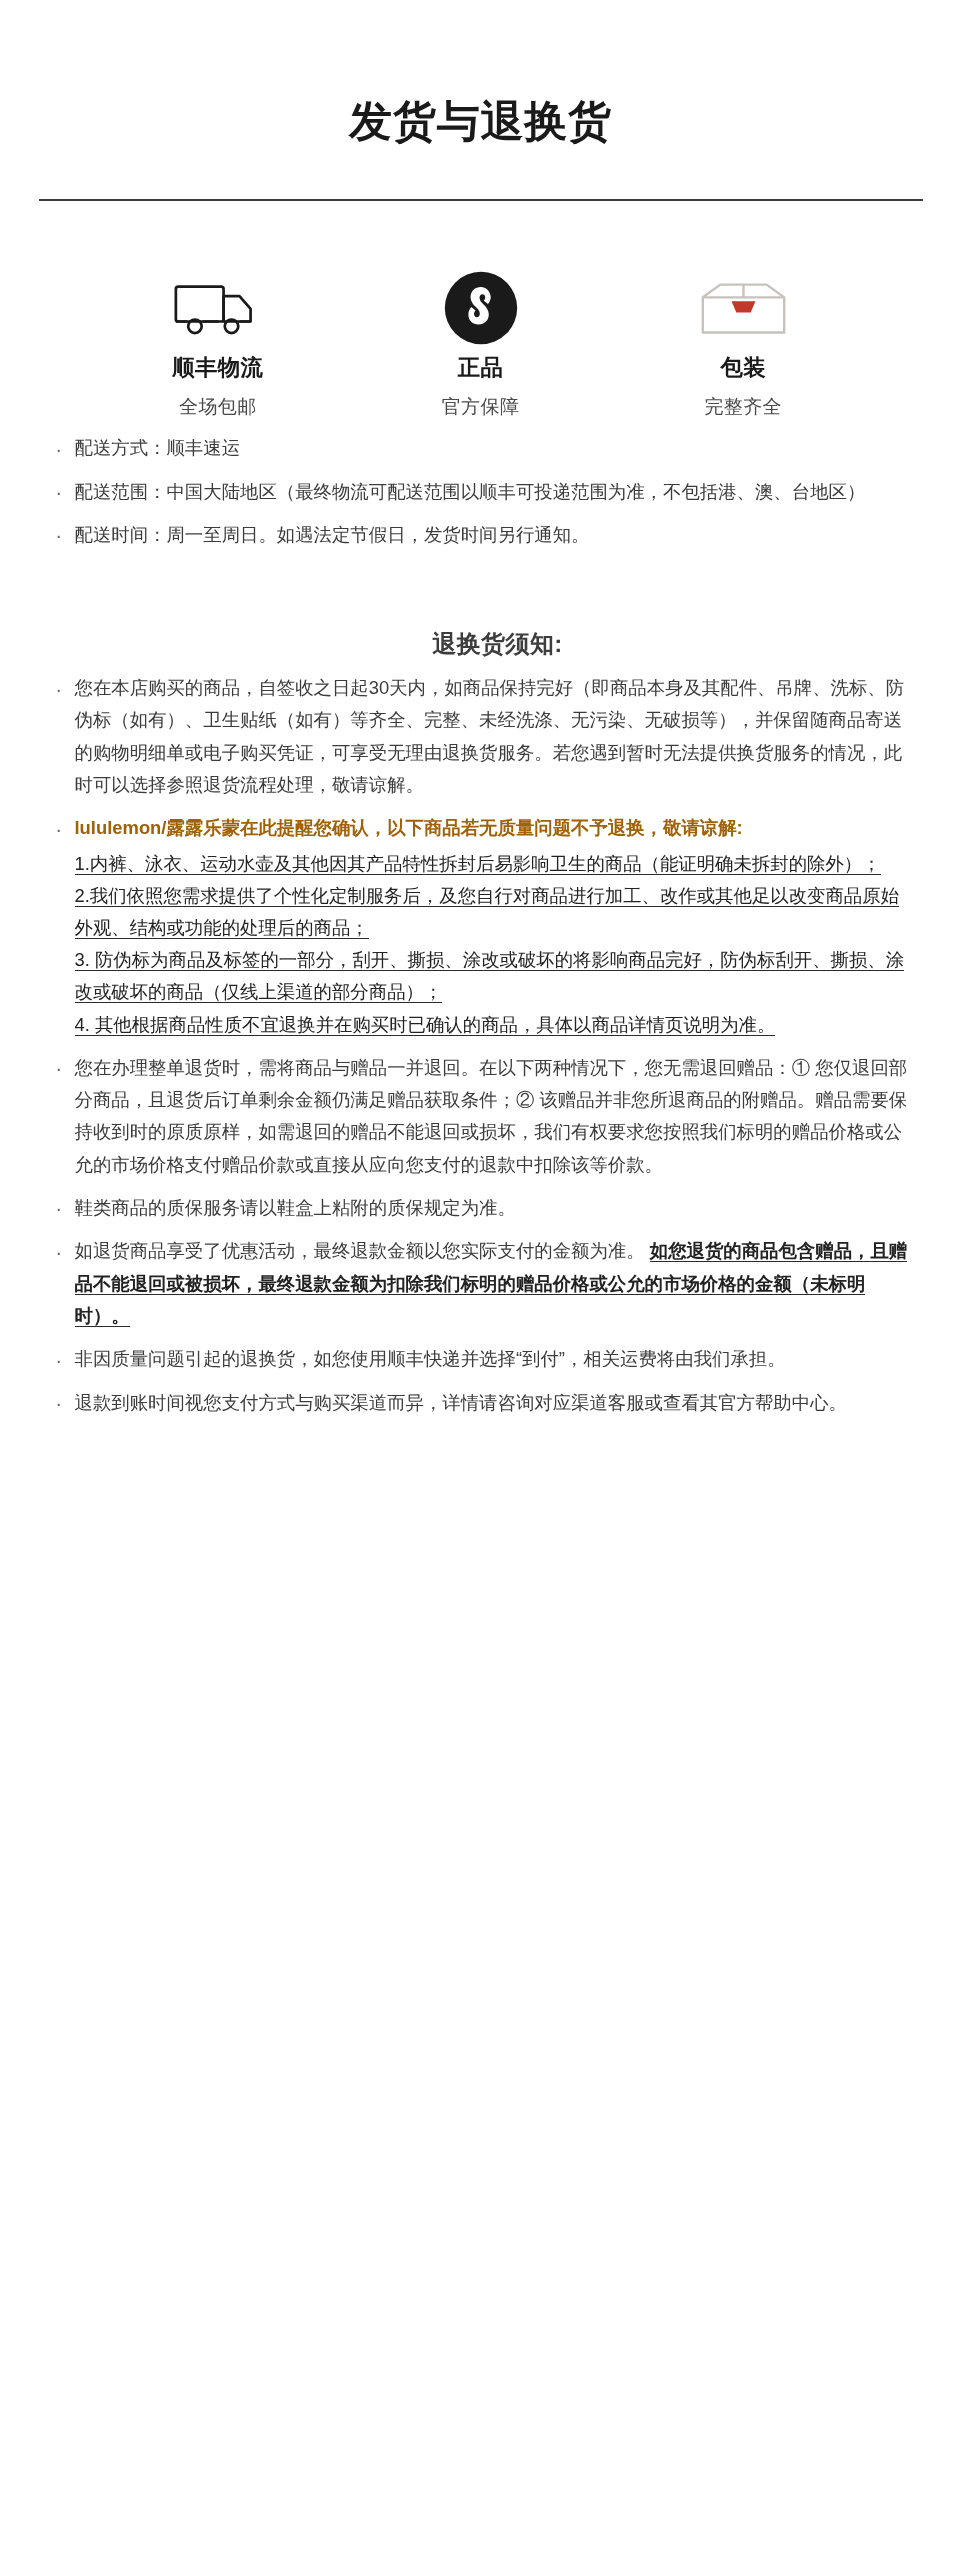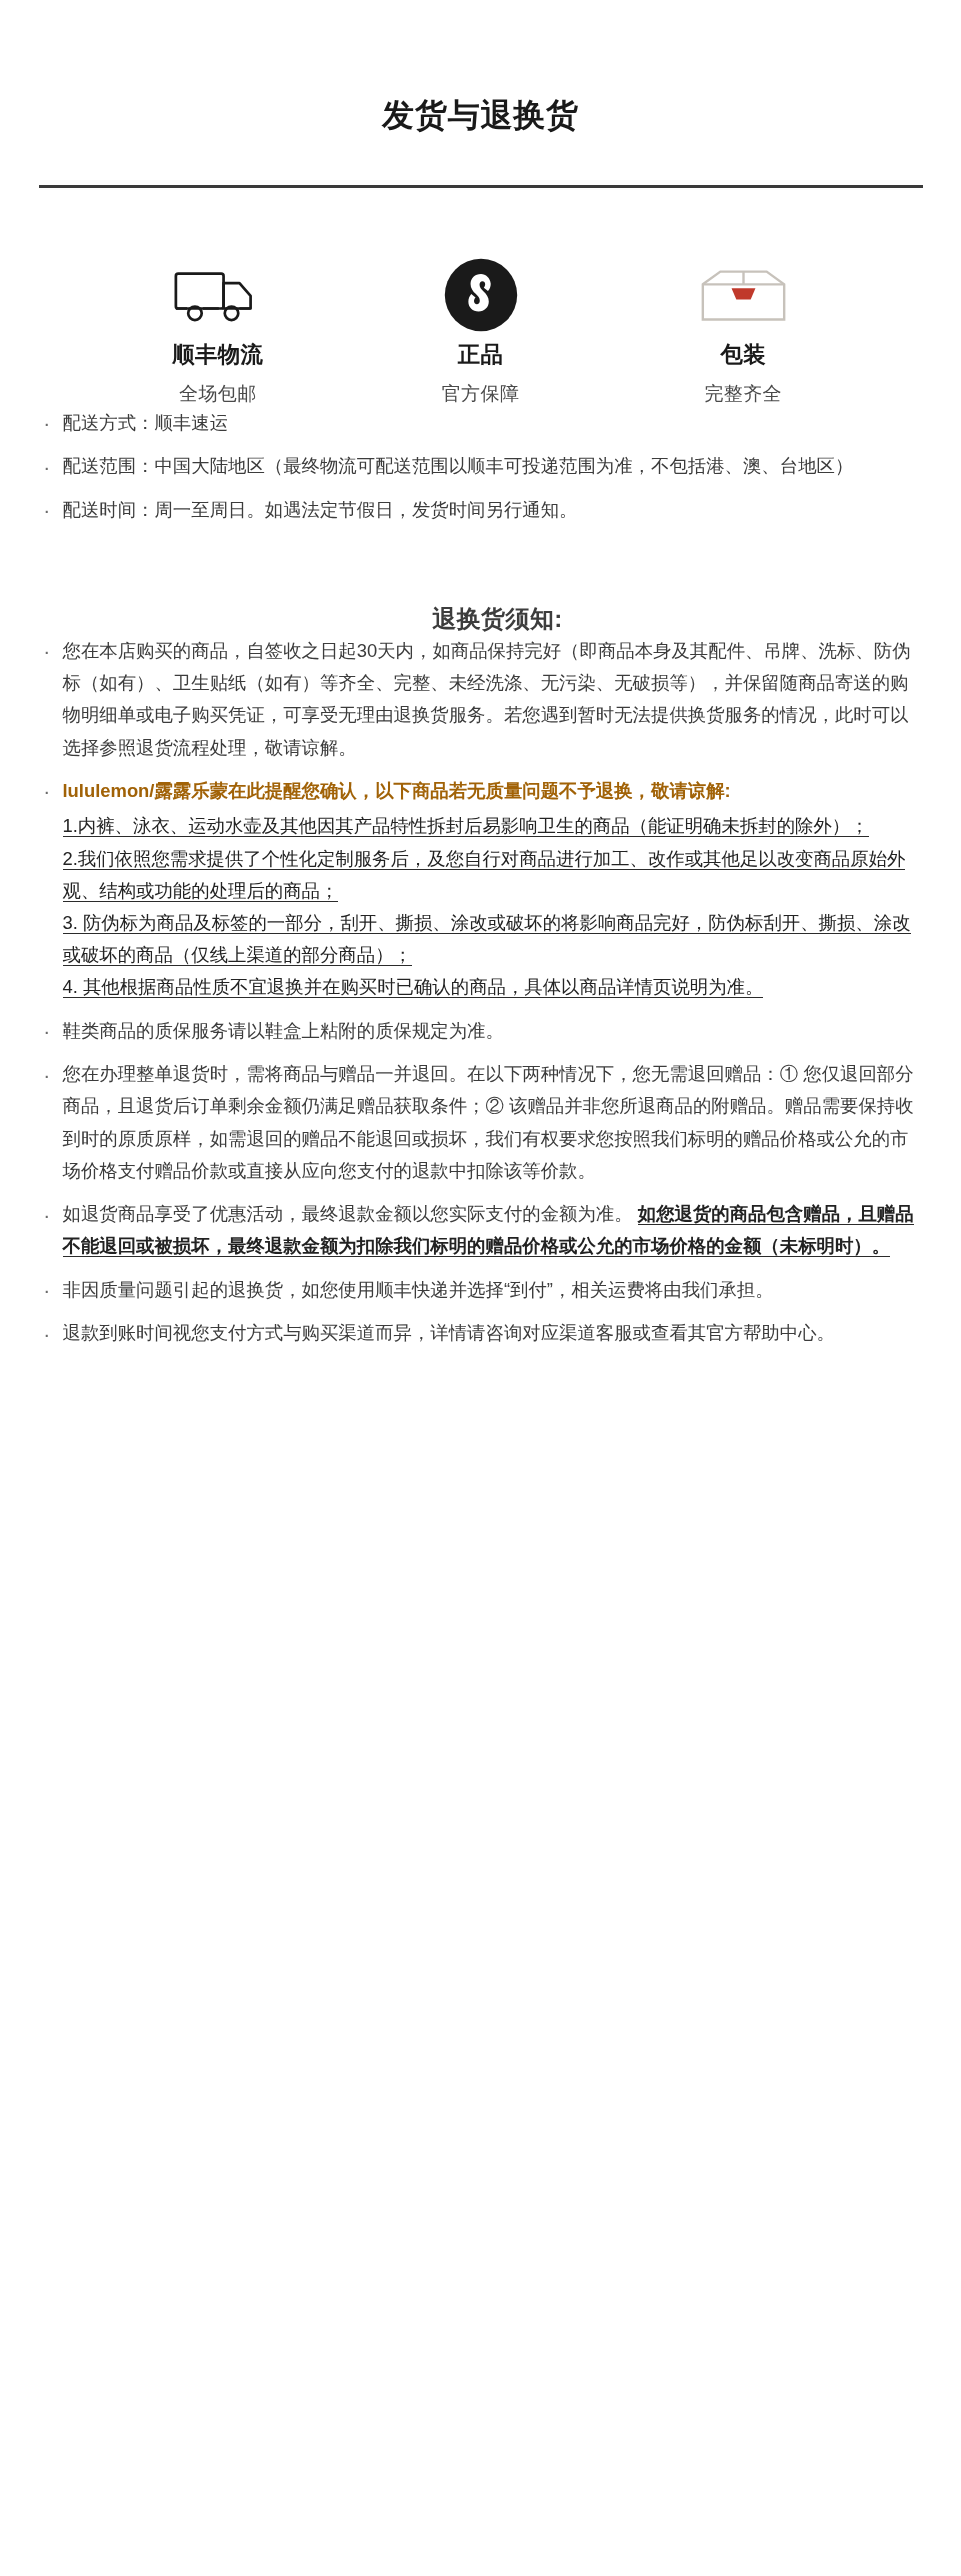--- a/index.html
+++ b/index.html
@@ -19,21 +19,21 @@
     position: relative;
   }
   .inner {
     width: 884px;
     margin: 0 auto;
   }
 
   
   .title {
     text-align: center;
-    font-size: 32px;
+    font-size: 43px;
     font-weight: bold;
     letter-spacing: 0.8px;
     color: #1a1a1a;
     padding-top: 96px;
     line-height: 1.2;
   }
   .rule {
     height: 2.4px;
     background: #3a3a3a;
     margin: 51px auto 0 auto;
@@ -66,21 +66,21 @@
   .feature .fsub {
     margin-top: 11.2px;
     font-size: 19px;
     color: #4a4a4a;
     letter-spacing: 0.4px;
   }
 
   
   ul.blist {
     list-style: none;
-    margin: 0;
+    margin: 12px;
     padding: 0;
   }
   ul.blist > li {
     position: relative;
     padding-left: 24px;
     font-size: 18.4px;
     line-height: 1.75;
     color: #3c3c3c;
     margin-bottom: 11.2px;
   }
@@ -206,23 +206,23 @@
       <li>
         <div class="strong-block">lululemon/露露乐蒙在此提醒您确认，以下商品若无质量问题不予退换，敬请谅解:</div>
         <div class="numbered">
           <span class="nline"><span class="u">1.内裤、泳衣、运动水壶及其他因其产品特性拆封后易影响卫生的商品（能证明确未拆封的除外）；</span></span>
           <span class="nline"><span class="u">2.我们依照您需求提供了个性化定制服务后，及您自行对商品进行加工、改作或其他足以改变商品原始外观、结构或功能的处理后的商品；</span></span>
           <span class="nline"><span class="u">3. 防伪标为商品及标签的一部分，刮开、撕损、涂改或破坏的将影响商品完好，防伪标刮开、撕损、涂改或破坏的商品（仅线上渠道的部分商品）；</span></span>
           <span class="nline"><span class="u">4. 其他根据商品性质不宜退换并在购买时已确认的商品，具体以商品详情页说明为准。</span></span>
         </div>
       </li>
 
+      <li>您在办理整单退货时，需将商品与赠品一并退回。在以下两种情况下，您无需退回赠品：① 您仅退回部分商品，且退货后订单剩余金额仍满足赠品获取条件；② 该赠品并非您所退商品的附赠品。赠品需要保持收到时的原质原样，如需退回的赠品不能退回或损坏，我们有权要求您按照我们标明的赠品价格或公允的市场价格支付赠品价款或直接从应向您支付的退款中扣除该等价款。</li>
+
       <li>鞋类商品的质保服务请以鞋盒上粘附的质保规定为准。</li>
-
-      <li>您在办理整单退货时，需将商品与赠品一并退回。在以下两种情况下，您无需退回赠品：① 您仅退回部分商品，且退货后订单剩余金额仍满足赠品获取条件；② 该赠品并非您所退商品的附赠品。赠品需要保持收到时的原质原样，如需退回的赠品不能退回或损坏，我们有权要求您按照我们标明的赠品价格或公允的市场价格支付赠品价款或直接从应向您支付的退款中扣除该等价款。</li>
 
       <li>
         <span>如退货商品享受了优惠活动，最终退款金额以您实际支付的金额为准。</span>
         <span class="bold-inline u">如您退货的商品包含赠品，且赠品不能退回或被损坏，最终退款金额为扣除我们标明的赠品价格或公允的市场价格的金额（未标明时）。</span>
       </li>
 
       <li>非因质量问题引起的退换货，如您使用顺丰快递并选择“到付”，相关运费将由我们承担。</li>
 
       <li>退款到账时间视您支付方式与购买渠道而异，详情请咨询对应渠道客服或查看其官方帮助中心。</li>
 

